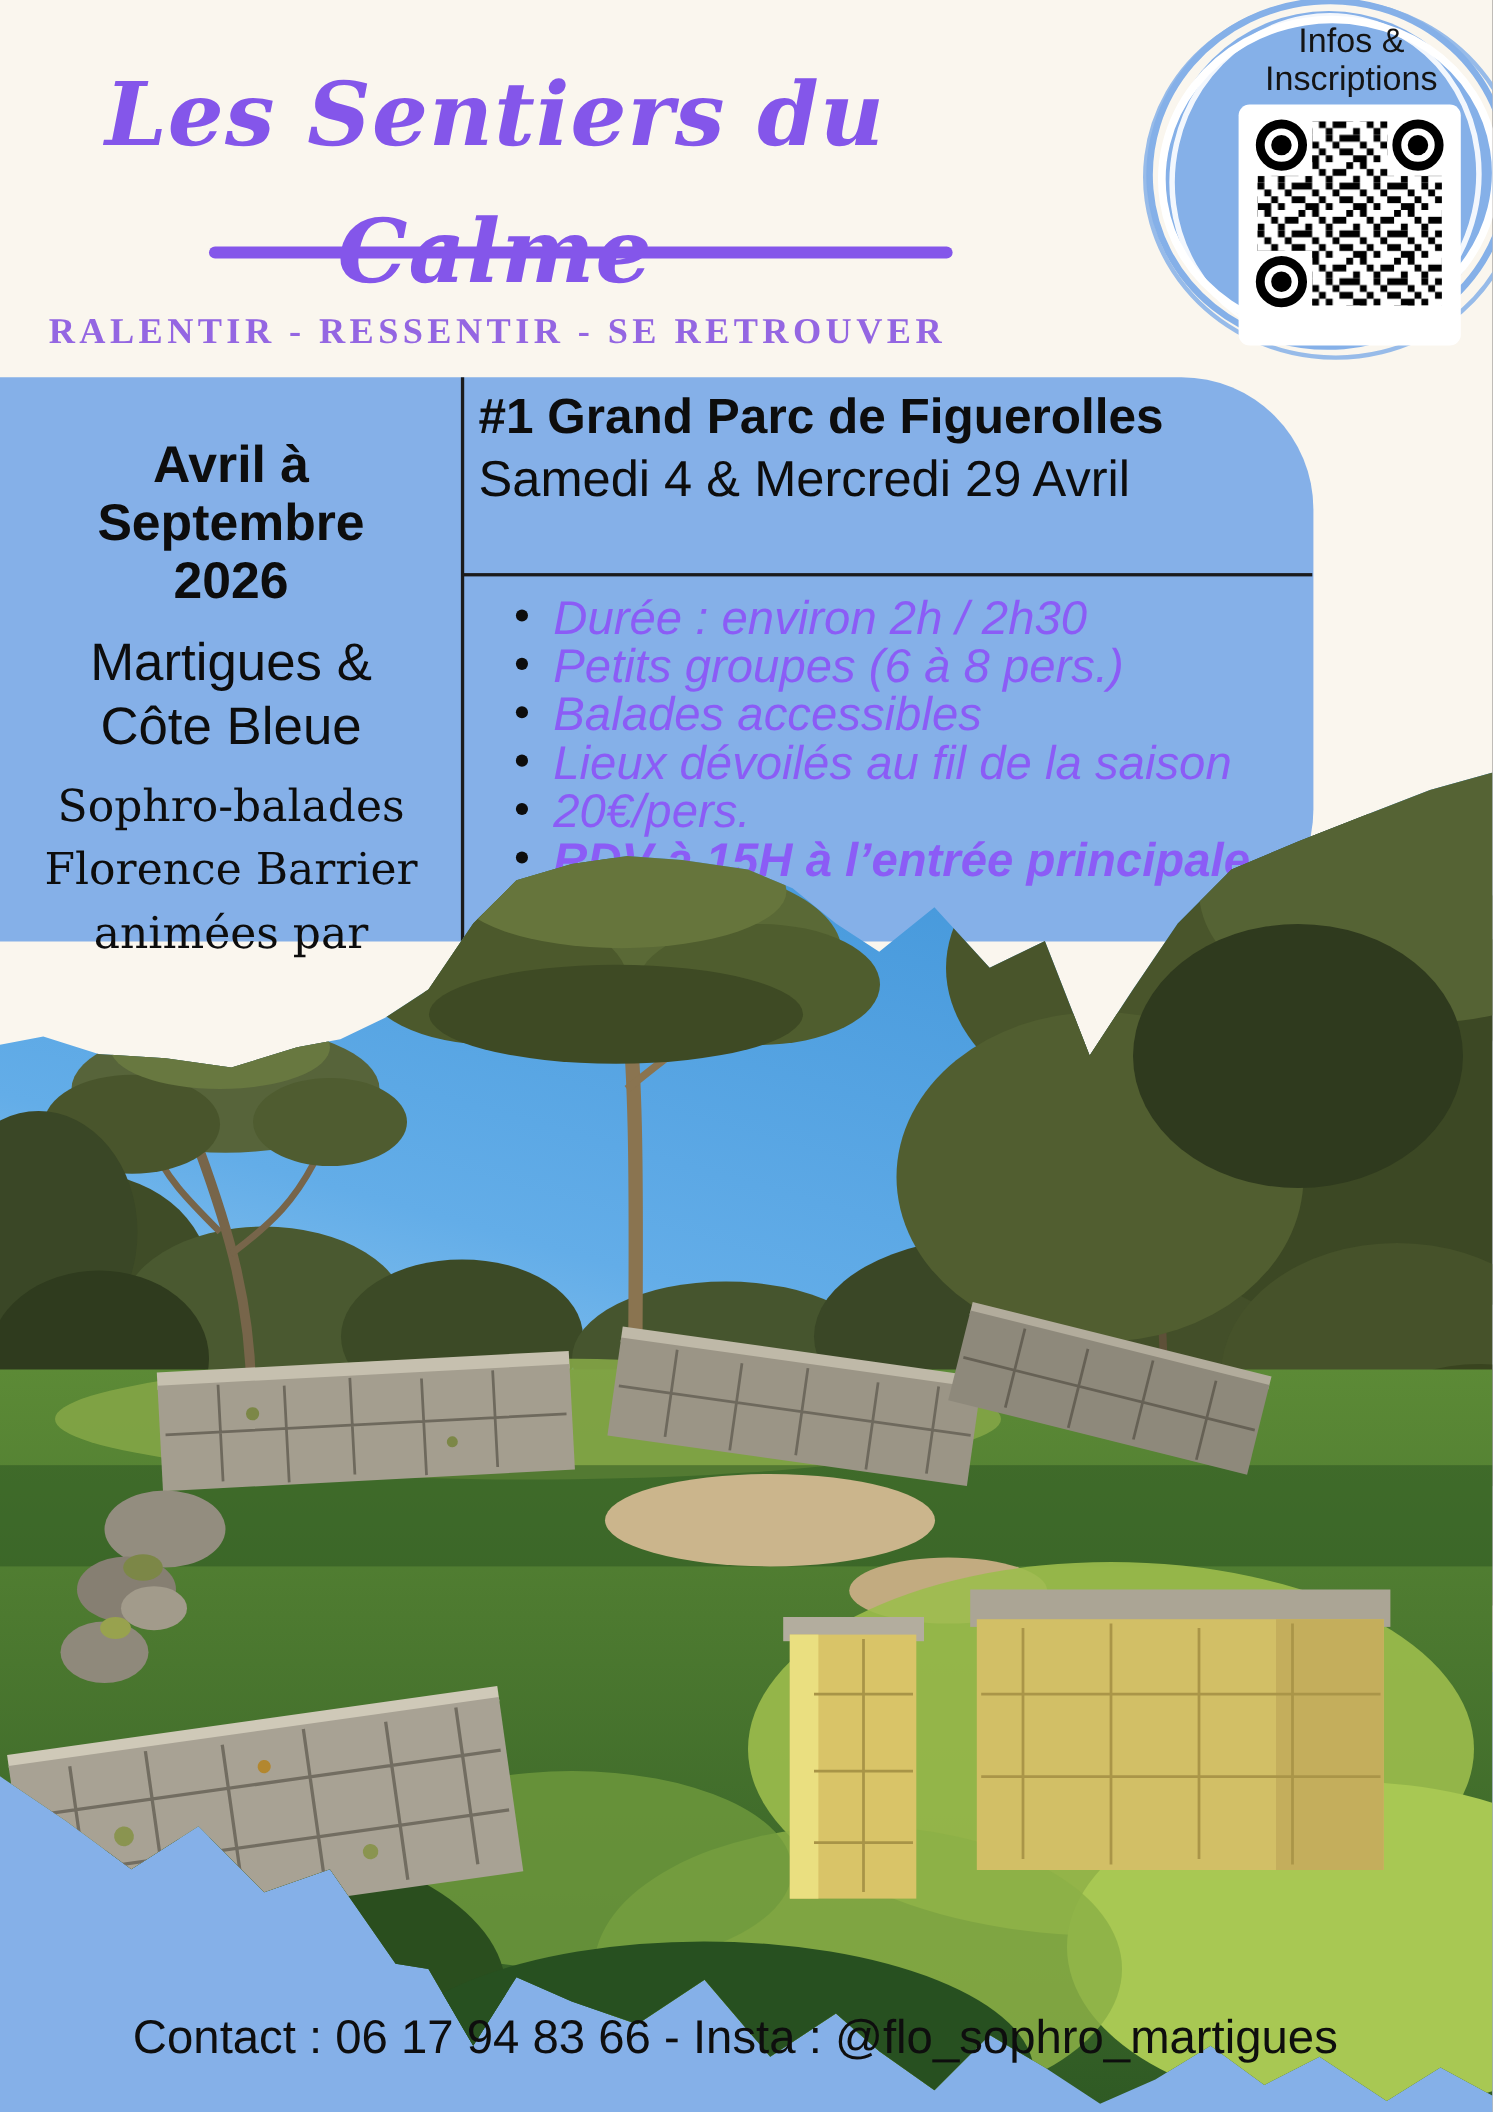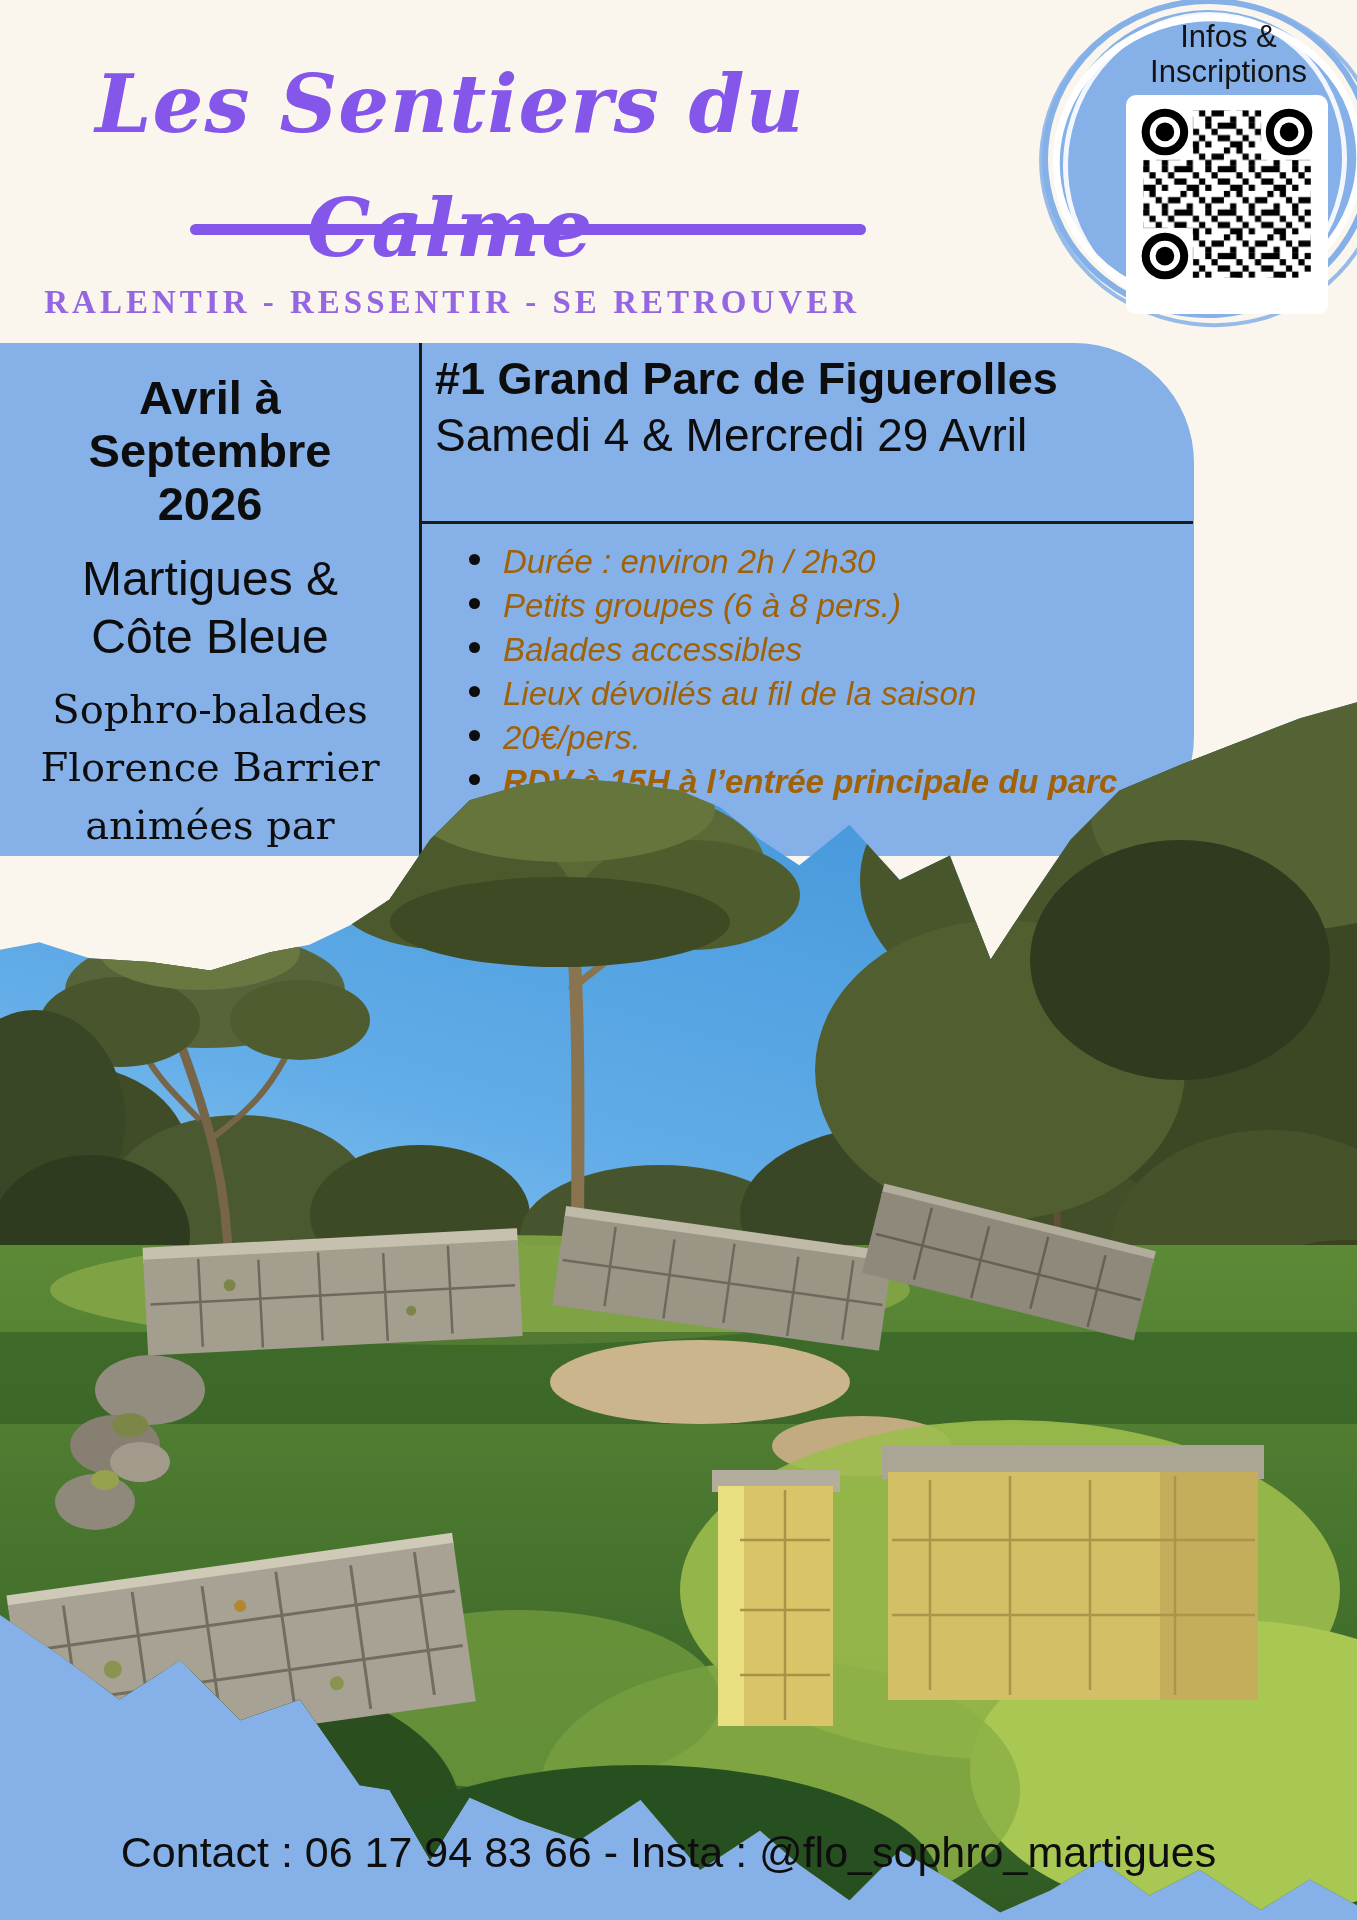--- a/index.html
+++ b/index.html
@@ -21,30 +21,30 @@
   .qr-box{position:absolute;left:1126px;top:95px;width:202px;height:219px;background:#fff;border-radius:10px;}
   .qr-code{position:absolute;left:1137px;top:104px;width:180px;height:180px;}
   .qr-label{position:absolute;left:1126px;top:20px;width:205px;text-align:center;
     color:#141414;font-size:31px;line-height:1.12;font-weight:normal;}
 
   
   .band{position:absolute;left:0;top:343px;width:1194px;height:513px;
     background:#85B0E8;border-radius:0 120px 120px 0;}
   .band-divider{position:absolute;left:419px;top:343px;width:3px;height:513px;background:#1b1b1b;}
   .left-col{position:absolute;left:0;top:343px;width:420px;height:513px;text-align:center;color:#0d0d0d;}
-  .dates{margin-top:28px;font-weight:bold;font-size:47px;line-height:1.13;}
+  .dates{margin-top:52px;font-weight:bold;font-size:47px;line-height:1.13;}
   .location{margin-top:20px;font-size:48px;line-height:1.2;font-weight:normal;}
   .byline{margin-top:14px;font-family:"DejaVu Serif",serif;font-size:40px;line-height:1.45;}
 
   .right-col{position:absolute;left:435px;top:352px;width:740px;color:#0d0d0d;}
   .event-title{font-weight:bold;font-size:45px;line-height:1.22;}
   .event-date{font-size:46px;line-height:1.22;font-weight:normal;}
   .event-rule{position:absolute;left:420px;top:521px;width:773px;height:3px;background:#1b1b1b;}
   .detail-list{position:absolute;left:455px;top:540px;width:720px;margin:0;padding:0;list-style:none;
-    font-style:italic;font-size:33px;line-height:44px;color:#a16207;}
+    font-style:italic;font-size:43px;line-height:44px;color:#8b5cf6;}
   .detail-list li{position:relative;padding-left:48px;}
   .detail-list .dot{position:absolute;left:14px;top:14px;width:11px;height:11px;border-radius:50%;background:#0d0d0d;}
   .detail-list li.strong{font-weight:bold;}
 
   
   .footer-band{position:absolute;left:0;top:1520px;width:1357px;height:400px;background:#85B0E8;}
   .footer-contact{position:absolute;left:0;top:1828px;width:1337px;text-align:center;
     font-size:43px;color:#0e0e0e;z-index:6;}
 
   

